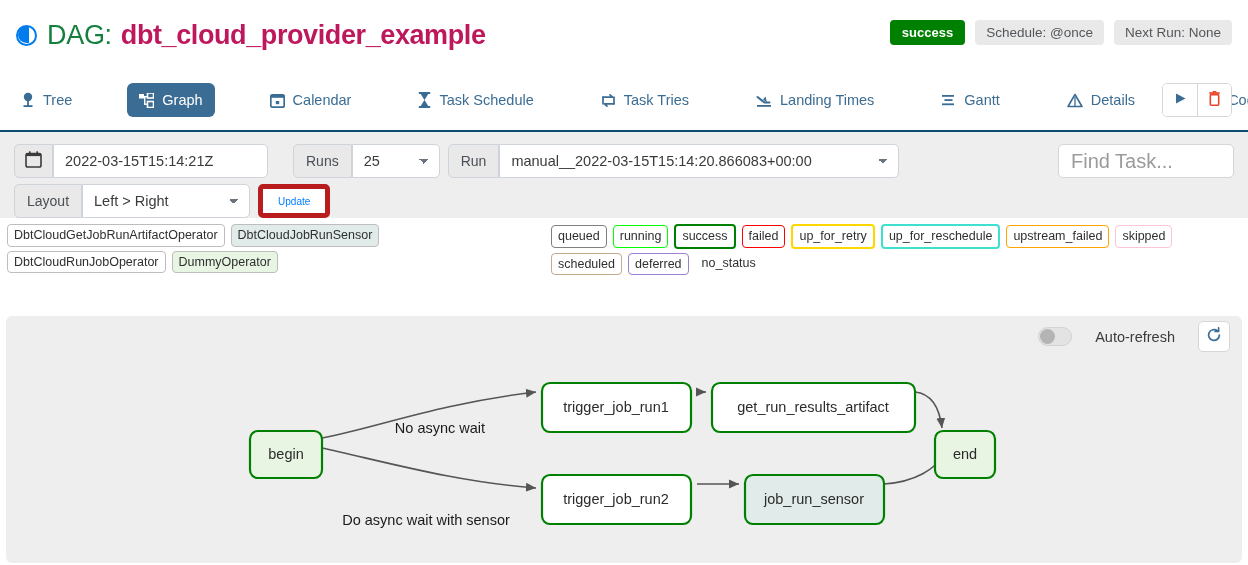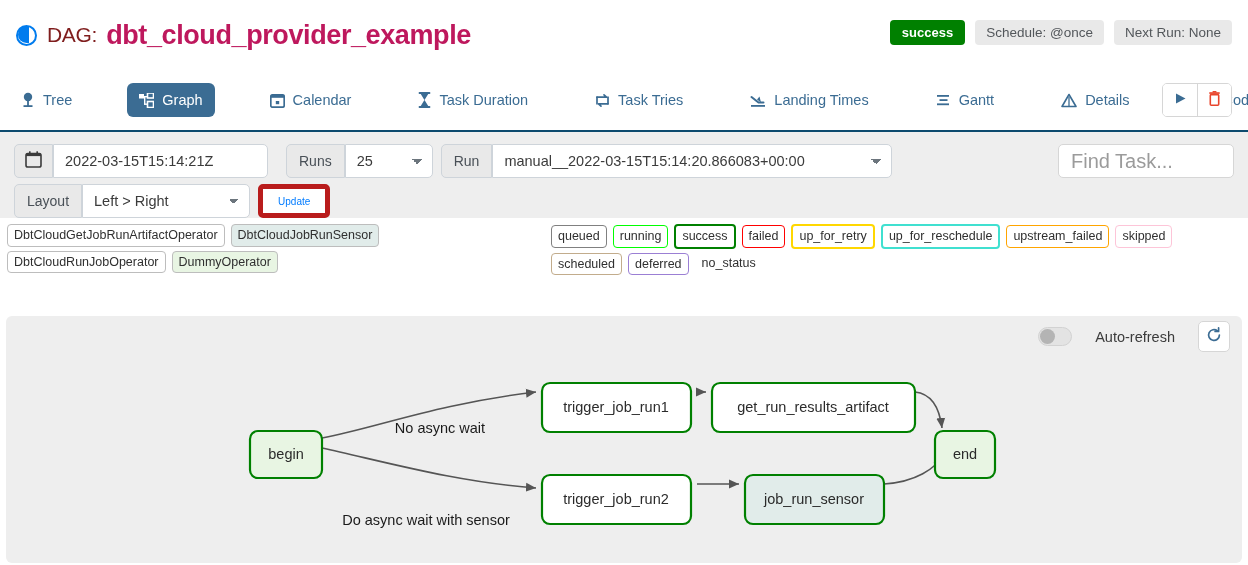--- a/index.html
+++ b/index.html
@@ -32,22 +32,22 @@
   }
   .dag-toggle::after {
     content: "";
     position: absolute;
     left: -0.5px; top: -0.5px;
     width: 11px; height: 17px;
     background: #017cee;
     border-radius: 11px 0 0 11px;
   }
   .dag-label {
-    font-size: 21px;
-    color: #7f1d1d;
+    font-size: 27px;
+    color: #15803d;
     font-weight: 400;
     letter-spacing: -0.3px;
   }
   .dag-title {
     font-size: 27px;
     color: #be185d;
     font-weight: 700;
     margin-left: 9px;
     letter-spacing: -0.4px;
   }
@@ -344,21 +344,21 @@
     <span>Calendar</span>
   </div>
 
   <div class="tab">
     <span>
       <svg width="13" height="16" viewBox="0 0 13 16">
           <path d="M1.5 1 H11.5 M1.5 15 H11.5" stroke="#3b6c93" stroke-width="1.8" stroke-linecap="round"></path>
           <path d="M2.6 1.8 L10.4 1.8 L6.5 8 L10.4 14.2 L2.6 14.2 L6.4 8 Z" fill="#3b6c93"></path>
         </svg>
     </span>
-    <span>Task Duration</span>
+    <span>Task Schedule</span>
   </div>
 
   <div class="tab">
     <span>
       <svg width="15" height="15" viewBox="0 0 15 15">
           <path d="M2 4.2 H11.5 L9 1.8" fill="none" stroke="#3b6c93" stroke-width="1.7" stroke-linecap="round" stroke-linejoin="round"></path>
           <path d="M13 10.8 H3.5 L6 13.2" fill="none" stroke="#3b6c93" stroke-width="1.7" stroke-linecap="round" stroke-linejoin="round"></path>
           <path d="M2 4.2 V10.8" stroke="#3b6c93" stroke-width="1.7" stroke-linecap="round"></path>
           <path d="M13 4.2 V10.8" stroke="#3b6c93" stroke-width="1.7" stroke-linecap="round"></path>
         </svg>
@@ -437,21 +437,21 @@
             <rect x="1" y="2.5" width="15" height="13.5" rx="1.8" fill="none" stroke="#3b3b3b" stroke-width="1.6"></rect>
             <rect x="1" y="2.5" width="15" height="2.6" fill="#3b3b3b"></rect>
             <rect x="4" y="0.3" width="1.6" height="3.2" fill="#3b3b3b"></rect>
             <rect x="11.4" y="0.3" width="1.6" height="3.2" fill="#3b3b3b"></rect>
           </svg>
       </span>
     </div>
     <input class="ctl rad-r" style="width: 215px;" value="2022-03-15T15:14:21Z">
   </div>
 
-  <div class="fgroup" style="margin-left:18px">
+  <div class="fgroup" style="margin-left:25px">
     <div class="addon rad-l">Runs</div>
     <select class="ctl rad-r" style="width:88px">
       <option>25</option>
     </select>
   </div>
 
   <div class="fgroup" style="margin-left:8px">
     <div class="addon rad-l">Run</div>
     <select class="ctl rad-r" style="width:400px">
       <option>manual__2022-03-15T15:14:20.866083+00:00</option>

